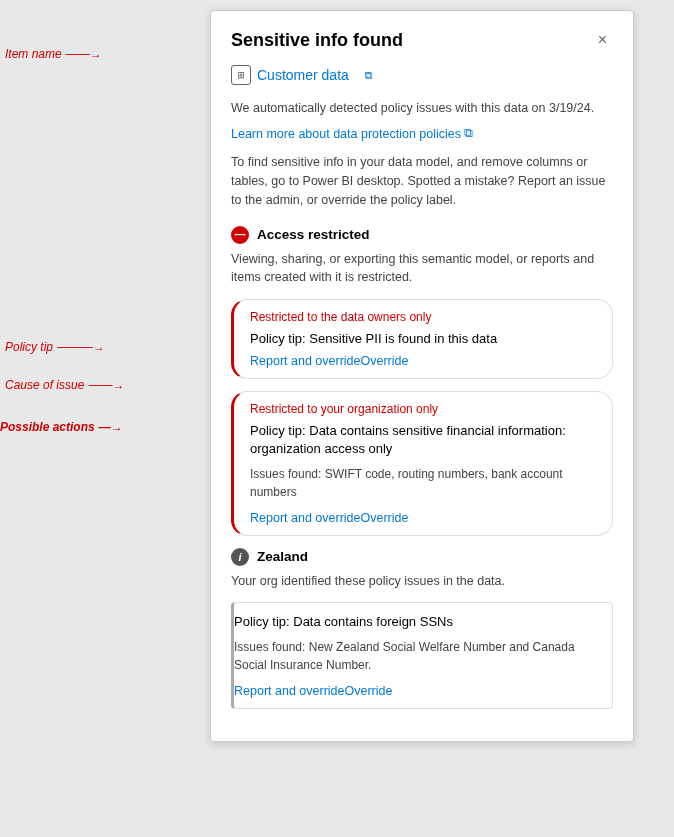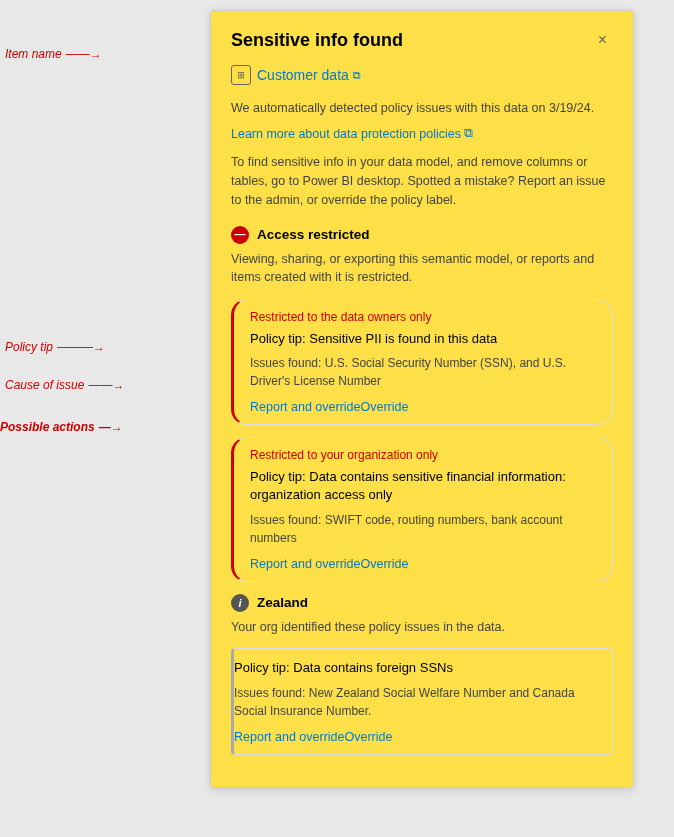--- a/index.html
+++ b/index.html
@@ -38,21 +38,21 @@
       font-style: italic;
       white-space: nowrap;
     }
 
     .annotation-arrow {
       color: #c00;
       font-size: 12px;
     }
 
     .panel {
-      background: #fde047;
+      background: #ffffff;
       border: 1px solid #ccc;
       border-radius: 4px;
       width: 424px;
       margin-left: 170px;
       padding: 0;
       position: relative;
       box-shadow: 0 2px 8px rgba(0,0,0,0.15);
     }
 
     .panel-header {
@@ -106,21 +106,21 @@
       flex-shrink: 0;
     }
 
     .item-name-link {
       color: #0078d4;
       text-decoration: none;
       font-size: 14px;
       font-weight: 500;
       display: flex;
       align-items: center;
-      gap: 4px;
+      gap: 16px;
     }
 
     .external-link-icon {
       font-size: 11px;
       color: #0078d4;
     }
 
     .description-text {
       font-size: 12.5px;
       color: #444;
@@ -317,21 +317,20 @@
     <div class="section-header">
       <div class="restricted-icon"></div>
       <span class="section-title">Access restricted</span>
     </div>
     <p class="section-desc">Viewing, sharing, or exporting this semantic model, or reports and items created with it is restricted.</p>
 
     
     <div class="policy-card">
       <div class="card-restriction-label">Restricted to the data owners only</div>
       <div class="card-policy-title">Policy tip: Sensitive PII is found in this data</div>
-      <div class="card-issues">Issues found: U.S. Social Security Number (SSN), and U.S. Driver's License Number</div>
       <div class="card-actions">
         <button class="action-link">Report and override</button>
         <button class="action-link">Override</button>
       </div>
     </div>
 
     
     <div class="policy-card">
       <div class="card-restriction-label">Restricted to your organization only</div>
       <div class="card-policy-title">Policy tip: Data contains sensitive financial information: organization access only</div>

